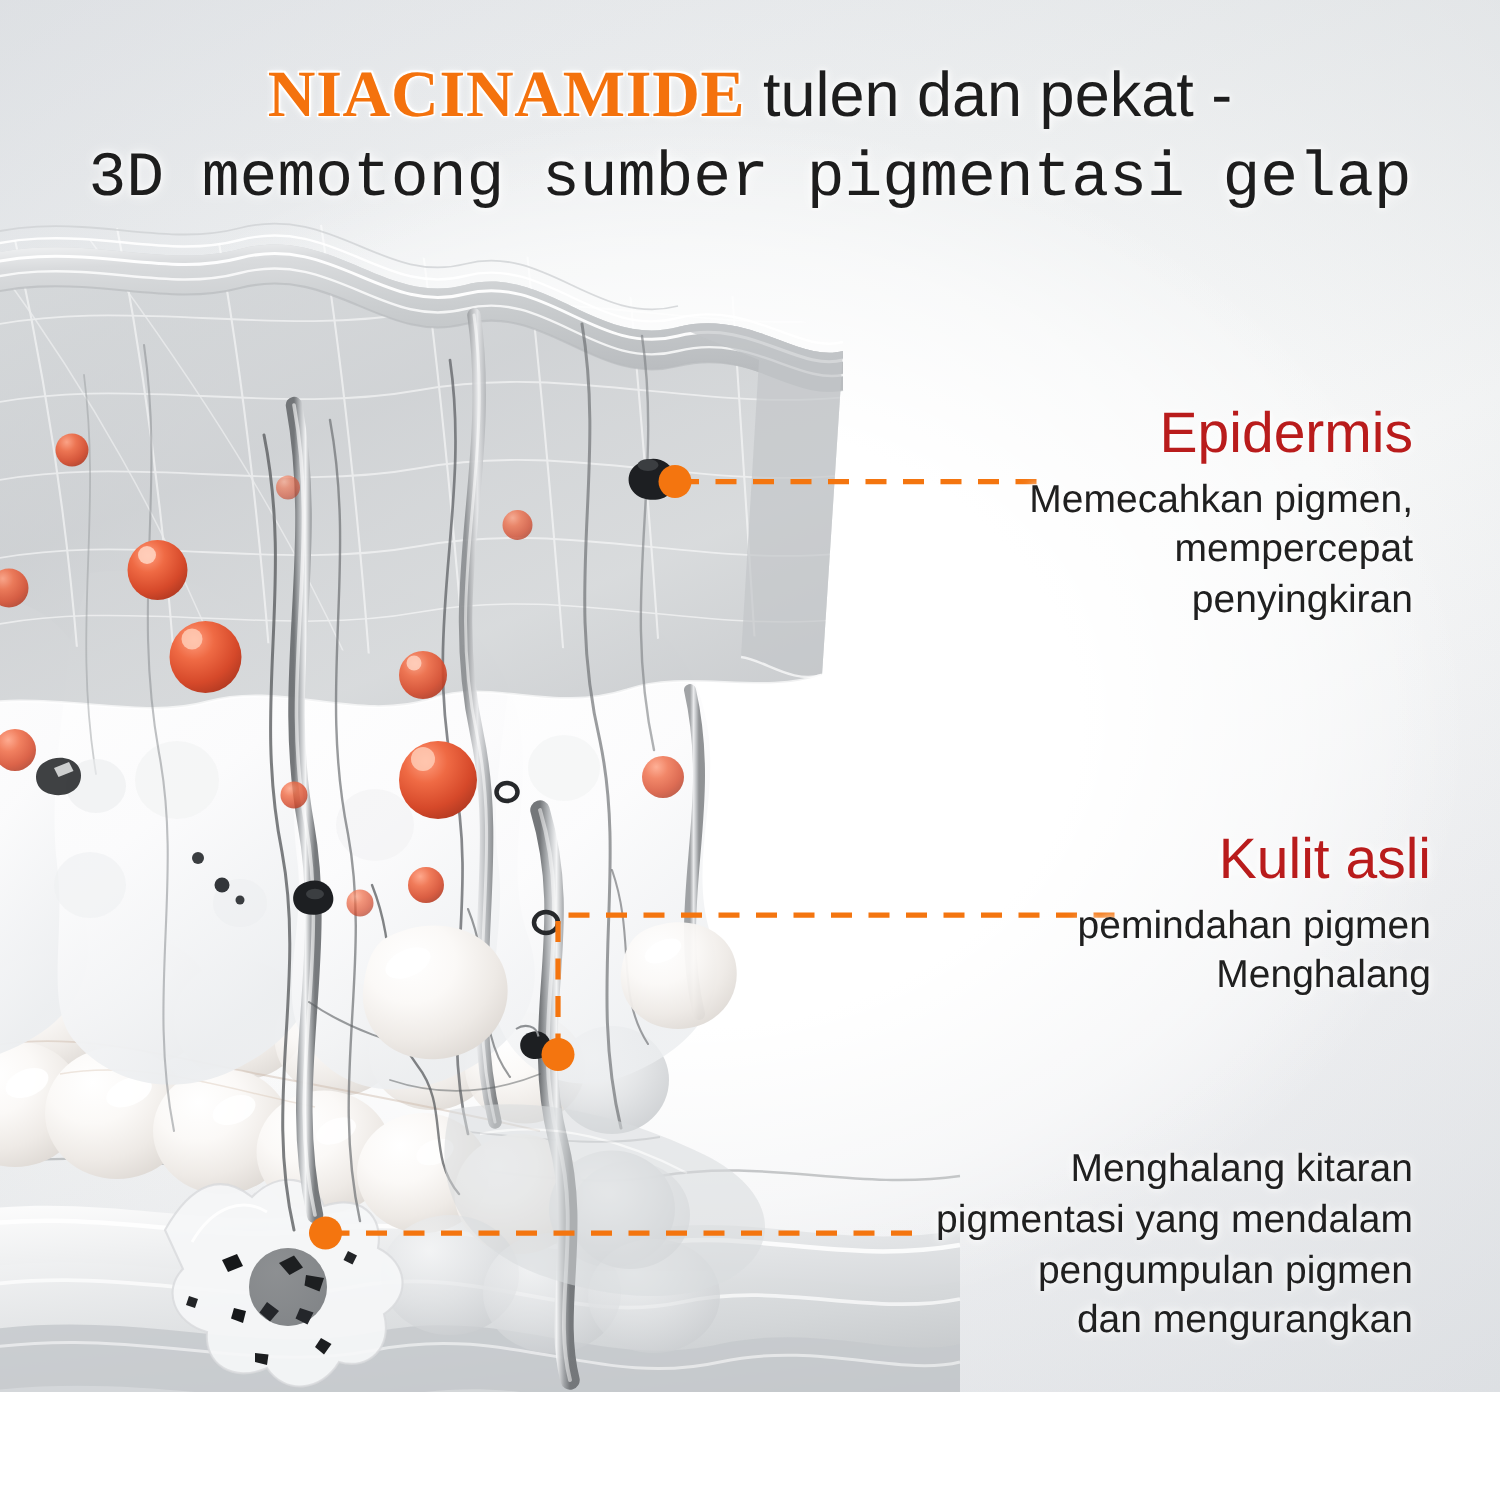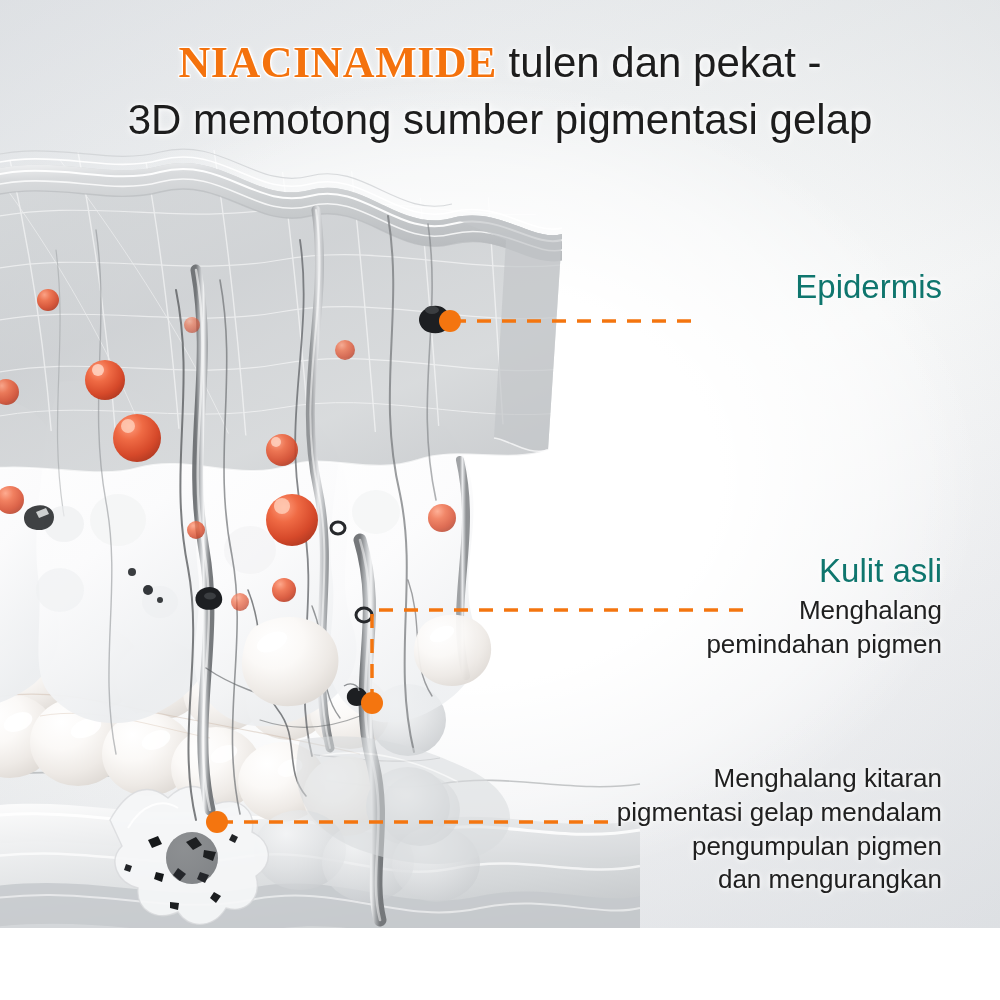--- a/index.html
+++ b/index.html
@@ -53,59 +53,59 @@
     font-family: "Liberation Sans", sans-serif;
     font-weight: 400;
     font-size: 42px;
     color: #1d1d1d;
     letter-spacing: 0px;
     text-shadow: 0 0 4px #fff, 0 0 8px #fff;
   }
   .t-line2 {
     display: block;
     margin-top: 8px;
-    font-family: Liberation Sans, sans-serif;
+    font-family: Liberation Mono, monospace;
     font-weight: 400;
     font-size: 42px;
     color: #1d1d1d;
     text-shadow: 0 0 4px #fff, 0 0 9px rgba(255,255,255,0.95);
   }
 
   
   .illus {
     position: absolute;
     left: 0; top: 120px;
     width: 660px; height: 880px;
     z-index: 10;
   }
   .illus svg { display: block; }
 
   
   .callout { position: absolute; z-index: 50; }
   .callout .c-head {
-    font-size: 33px;
-    color: #0f766e;
+    font-size: 38px;
+    color: #b91c1c;
     font-weight: 400;
     line-height: 1.15;
     white-space: nowrap;
     text-shadow: 0 0 5px #fff, 0 0 10px rgba(255,255,255,0.9);
   }
   .callout .c-body {
     font-size: 26px;
     color: #202020;
     font-weight: 400;
     line-height: 1.30;
     margin-top: 4px;
     text-shadow: 0 0 5px #fff, 0 0 9px rgba(255,255,255,0.85);
   }
   .callout .c-body div { white-space: nowrap; }
   .right-align { text-align: right; }
 
   #callout-epidermis { right: 58px; top: 268px; }
-  #callout-dermis    { right: 58px; top: 552px; }
+  #callout-dermis    { right: 46px; top: 552px; }
   #callout-basal     { right: 58px; top: 758px; }
 
   
   .leaders { position: absolute; inset: 0; z-index: 45; pointer-events: none; }
   .dot {
     position: absolute;
     width: 22px; height: 22px;
     border-radius: 50%;
     background: #f4750f;
     z-index: 46;
@@ -437,32 +437,37 @@
     <polyline points="372,703 372,610 752,610" fill="none" stroke="#f4750f" stroke-width="3.5" stroke-dasharray="14 11"></polyline>
     <line x1="219" y1="822" x2="612" y2="822" stroke="#f4750f" stroke-width="3.5" stroke-dasharray="14 11"></line>
   </svg>
 
   <div class="dot" id="dot-epidermis"></div>
   <div class="dot" id="dot-dermis"></div>
   <div class="dot" id="dot-basal"></div>
 
   <div class="callout right-align" id="callout-epidermis">
     <div class="c-head">Epidermis</div>
+    <div class="c-body">
+      <div>Memecahkan pigmen,</div>
+      <div>mempercepat</div>
+      <div>penyingkiran</div>
+    </div>
   </div>
 
   <div class="callout right-align" id="callout-dermis">
     <div class="c-head">Kulit asli</div>
     <div class="c-body">
+      <div>pemindahan pigmen</div>
       <div>Menghalang</div>
-      <div>pemindahan pigmen</div>
     </div>
   </div>
 
   <div class="callout right-align" id="callout-basal">
     <div class="c-body">
       <div>Menghalang kitaran</div>
-      <div>pigmentasi gelap mendalam</div>
+      <div>pigmentasi yang mendalam</div>
       <div>pengumpulan pigmen</div>
       <div>dan mengurangkan</div>
     </div>
   </div>
 
 </div>
 
 </body></html>

